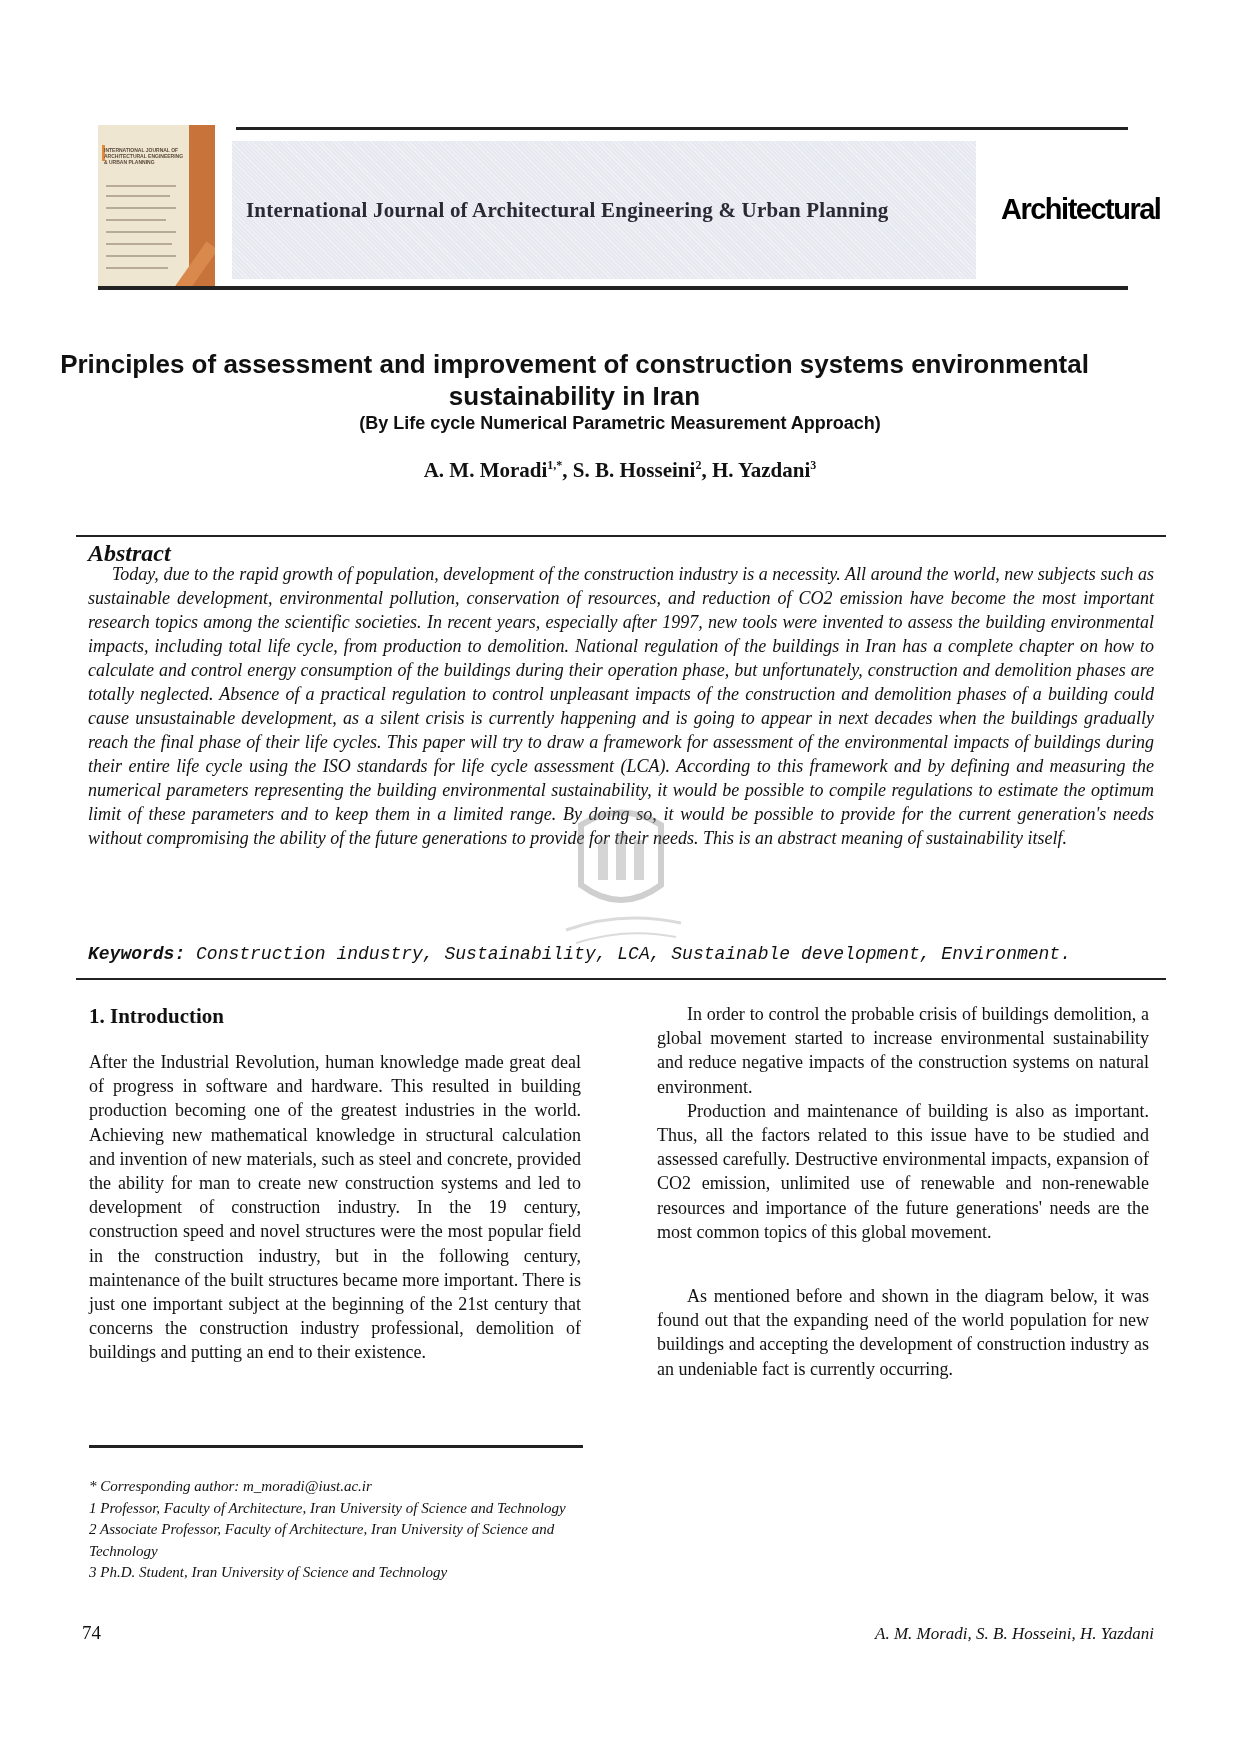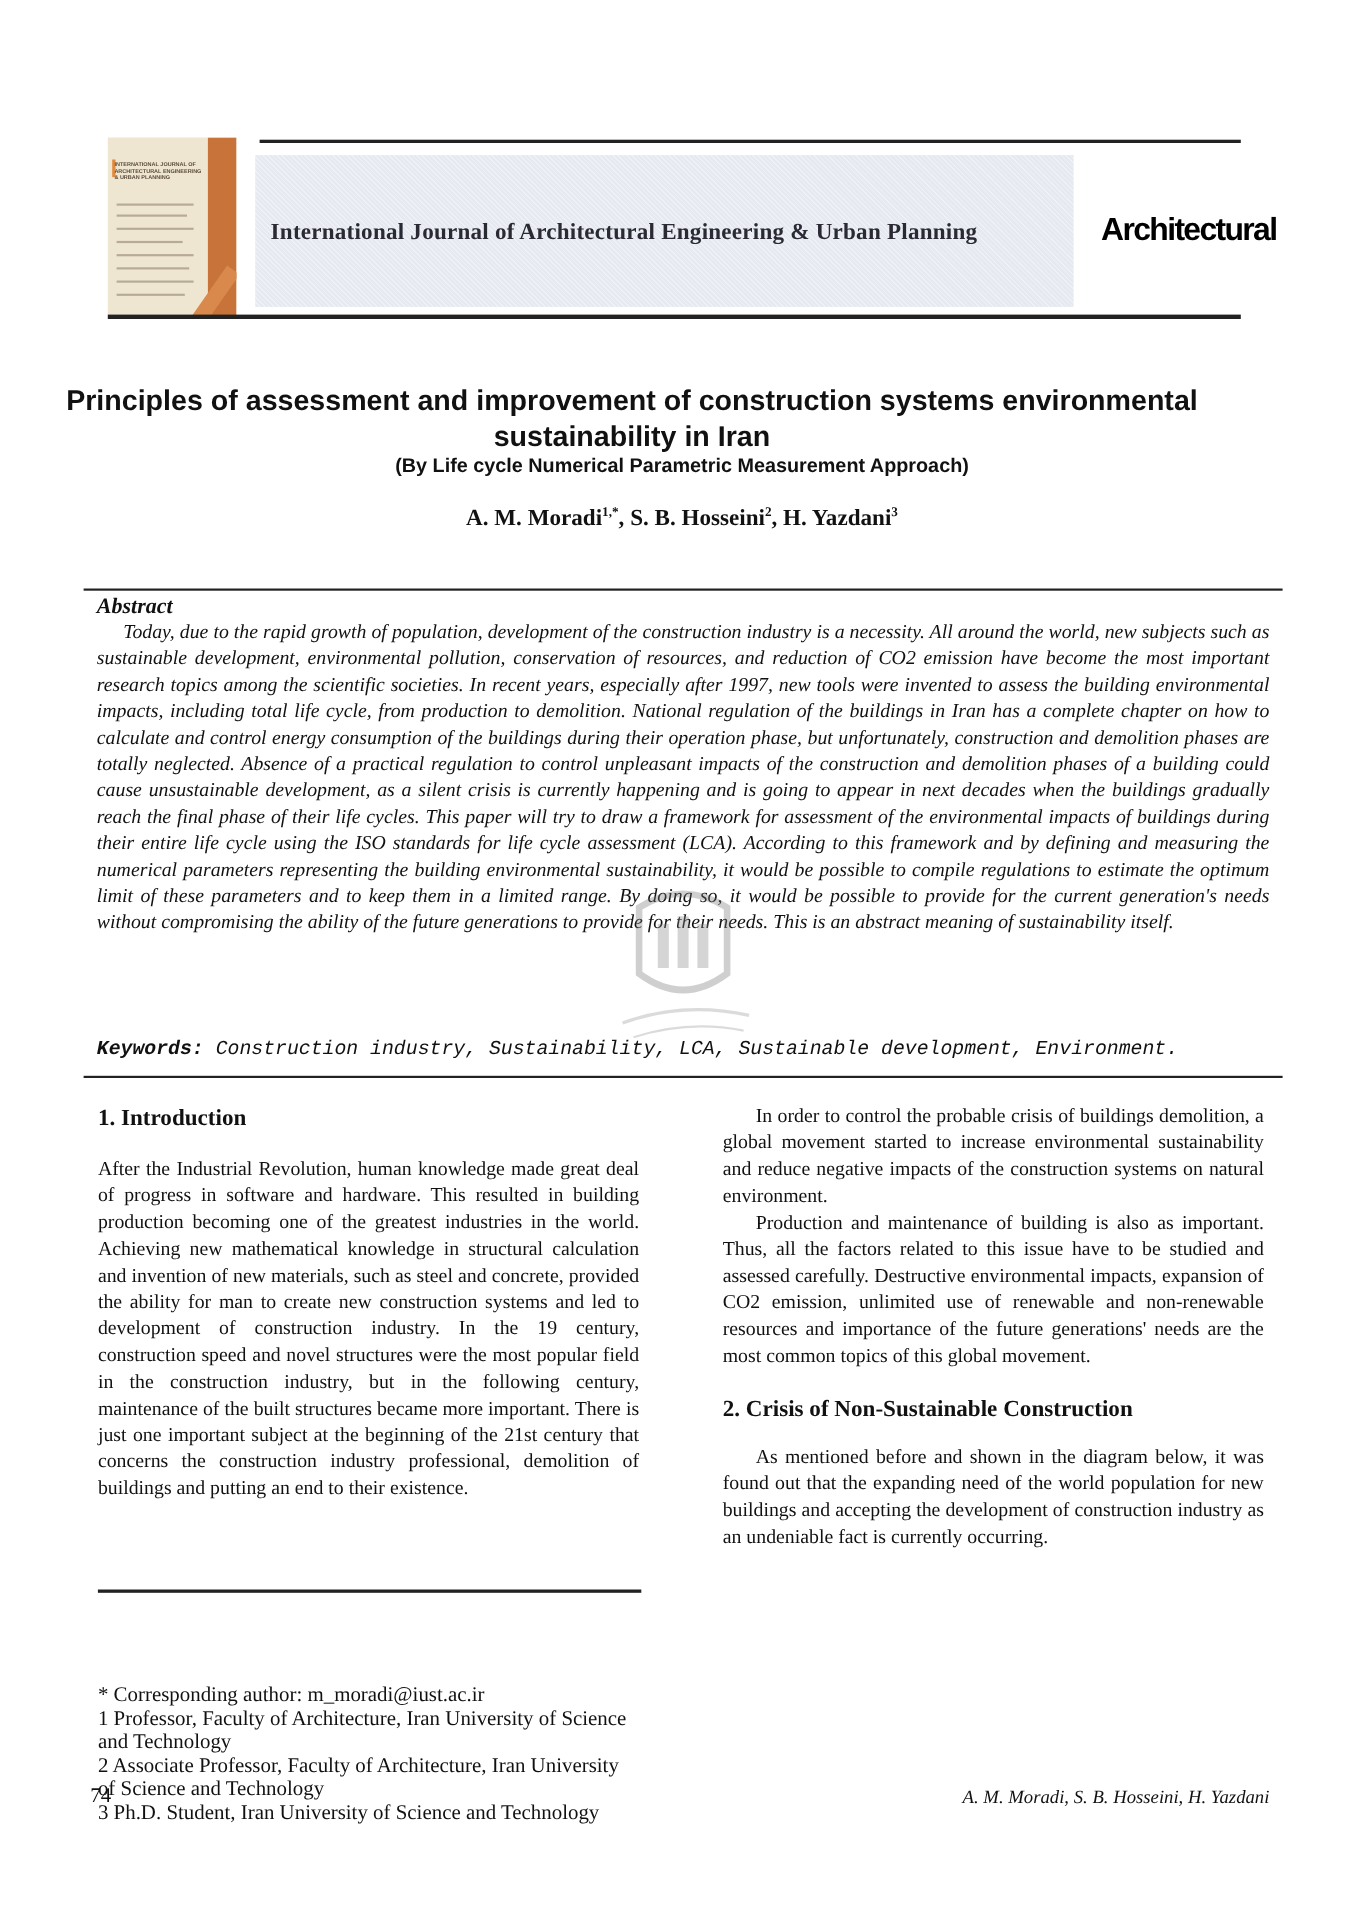--- a/index.html
+++ b/index.html
@@ -21,39 +21,39 @@
   #section-label { left: 1001px; top: 193px; font-family: "Liberation Sans", sans-serif; font-weight: bold; font-size: 29px; letter-spacing: -1.5px; color: #000; }
 
   
   #title { left: 0; width: 1149px; top: 348px; text-align: center; font-family: "Liberation Sans", sans-serif; font-weight: bold; font-size: 26px; line-height: 32px; }
   #subtitle { left: 0; width: 1240px; top: 413px; text-align: center; font-family: "Liberation Sans", sans-serif; font-weight: bold; font-size: 18px; }
   #authors { left: 0; width: 1240px; top: 458px; text-align: center; font-weight: bold; font-size: 21px; }
   #authors sup { font-size: 12px; }
 
   
   #rule-abs-top { left: 76px; top: 535px; width: 1090px; height: 2px; background: #222; }
-  #abstract-heading { left: 88px; top: 540px; font-style: italic; font-weight: bold; font-size: 20px; text-align: right; }
+  #abstract-heading { left: 88px; top: 540px; font-style: italic; font-weight: bold; font-size: 24px; text-align: right; }
   #abstract-body { left: 88px; top: 562px; width: 1066px; font-style: italic; font-size: 18px; line-height: 24px; text-align: justify; text-indent: 24px; }
   #keywords { left: 88px; top: 944px; width: 1066px; font-style: italic; font-size: 18px; font-family: Liberation Mono, monospace; }
   #keywords b { font-style: italic; }
   #rule-abs-bottom { left: 76px; top: 978px; width: 1090px; height: 2px; background: #222; }
 
   
   #watermark { left: 536px; top: 805px; width: 170px; height: 150px; opacity: 0.35; pointer-events: none; }
 
   
   .col { width: 492px; font-size: 18px; line-height: 24.2px; text-align: justify; }
   #col-left { left: 89px; top: 1002px; }
   #col-right { left: 657px; top: 1002px; }
   .sec-heading { font-weight: bold; font-size: 21px; margin: 0; line-height: 28px; }
   .para { margin: 0; }
   .indent { text-indent: 30px; }
 
   #rule-foot { left: 89px; top: 1445px; width: 494px; height: 3px; background: #222; }
-  #footnotes { left: 89px; top: 1530px; width: 492px; font-size: 19px; line-height: 21.5px; }
+  #footnotes { left: 89px; top: 1476px; width: 492px; font-style: italic; font-size: 15px; line-height: 21.5px; }
   #footnotes div { margin: 0; }
 
   
   #page-number { left: 82px; top: 1622px; font-size: 19px; }
   #running-footer { right: 86px; top: 1624px; font-style: italic; font-size: 17px; }
 </style>
 </head>
 <body>
 
 <div id="cover" class="abs">
@@ -112,19 +112,18 @@
   <div>* Corresponding author: m_moradi@iust.ac.ir</div>
   <div>1 Professor, Faculty of Architecture, Iran University of Science and Technology</div>
   <div>2 Associate Professor, Faculty of Architecture, Iran University of Science and Technology</div>
   <div>3 Ph.D. Student, Iran University of Science and Technology</div>
 </div>
 
 <div id="col-right" class="abs col">
   <p class="para indent">In order to control the probable crisis of buildings demolition, a global movement started to increase environmental sustainability and reduce negative impacts of the construction systems on natural environment.</p>
   <p class="para indent">Production and maintenance of building is also as important. Thus, all the factors related to this issue have to be studied and assessed carefully. Destructive environmental impacts, expansion of CO2 emission, unlimited use of renewable and non-renewable resources and importance of the future generations' needs are the most common topics of this global movement.</p>
   <div style="height:22px"></div>
-  <h2 class="sec-heading">2. Crisis of Non-Sustainable Construction</h2>
   <div style="height:18px"></div>
   <p class="para indent">As mentioned before and shown in the diagram below, it was found out that the expanding need of the world population for new buildings and accepting the development of construction industry as an undeniable fact is currently occurring.</p>
 </div>
 
 <div id="page-number" class="abs">74</div>
 <div id="running-footer" class="abs">A. M. Moradi, S. B. Hosseini, H. Yazdani</div>
 
 </body></html>

